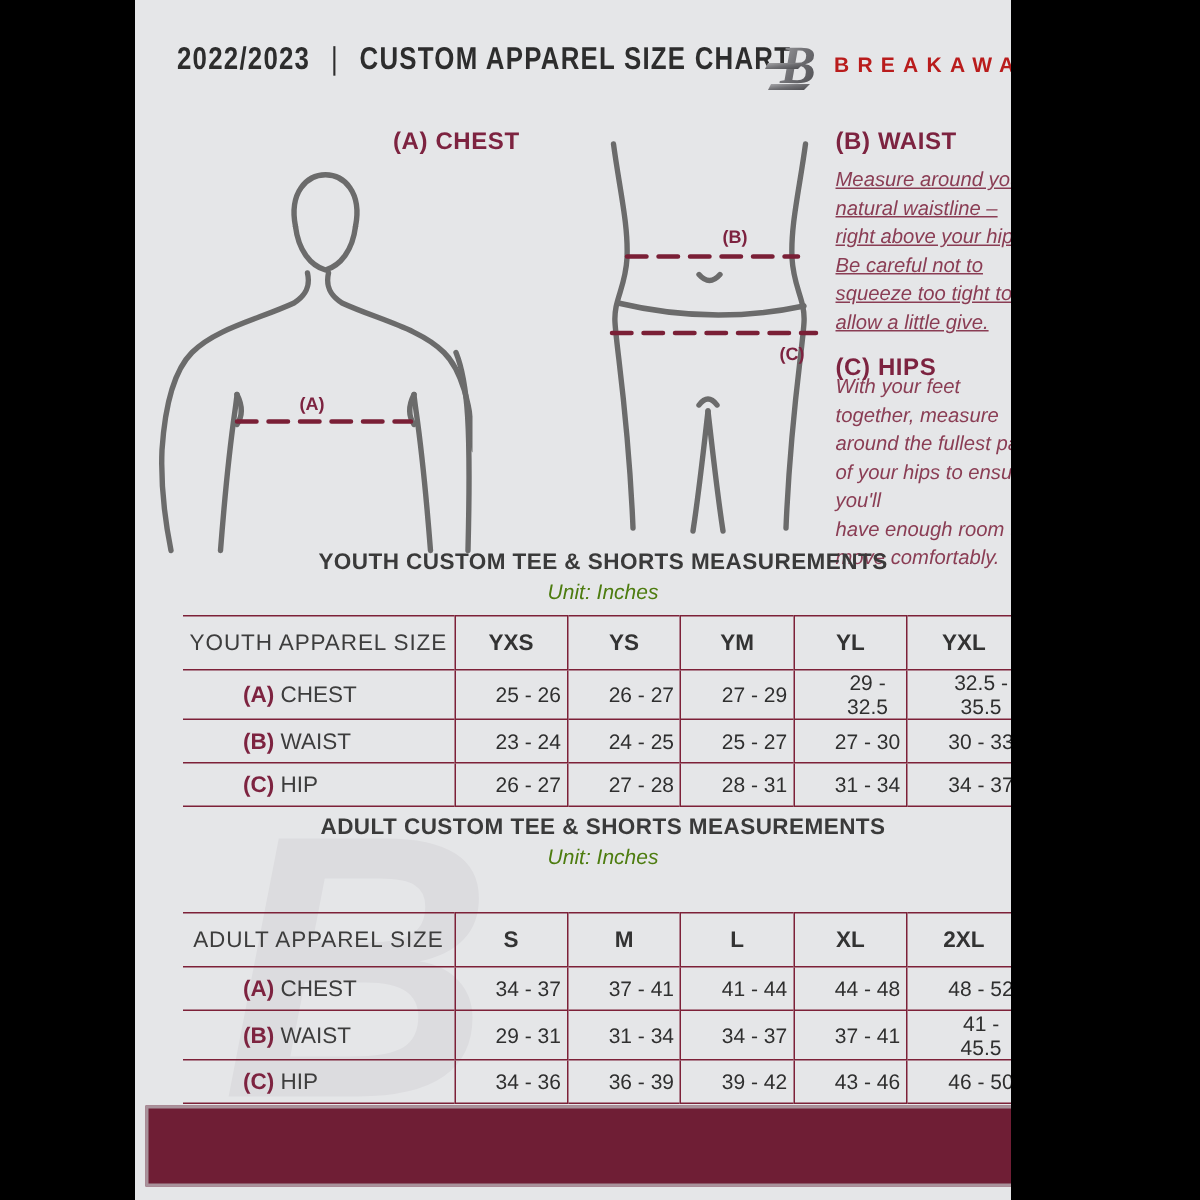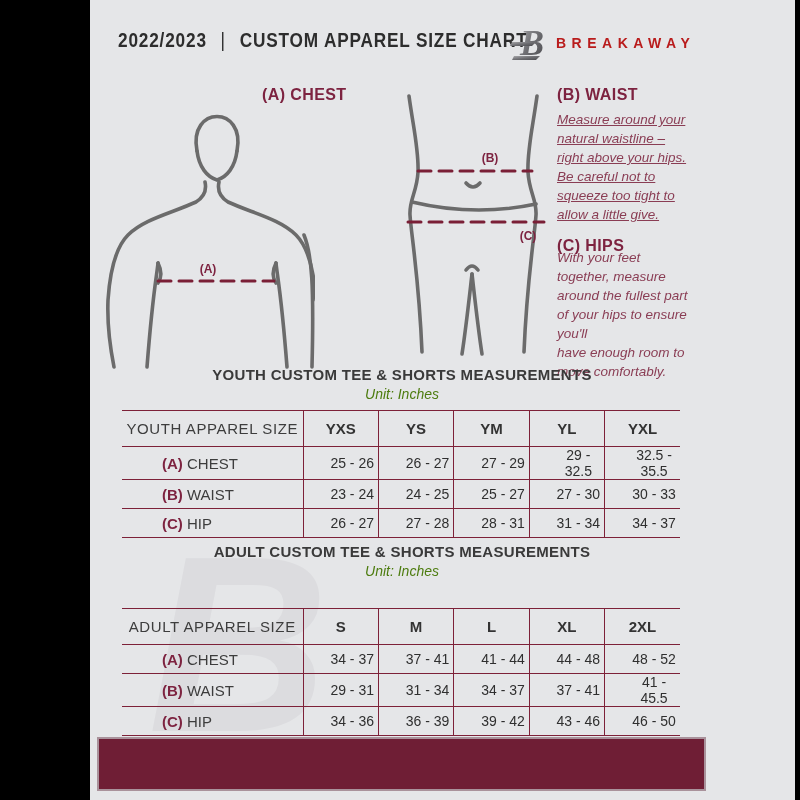--- a/index.html
+++ b/index.html
@@ -1,21 +1,21 @@
 <!DOCTYPE html>
 <html><head>
 <meta charset="utf-8">
 <style>
   html,body{margin:0;padding:0;}
   body{
     width:800px;height:800px;background:#000;position:relative;overflow:hidden;
     font-family:"Liberation Sans",sans-serif;
   }
   .page{
-    position:absolute;left:90px;top:0;width:705px;height:800px;
+    position:absolute;left:90px;top:0;width:584px;height:800px;
     background:#E5E6E8;overflow:hidden;
   }
   
   .hdr-title{
     position:absolute;left:28px;top:28px;white-space:nowrap;
     font-weight:bold;font-size:21px;color:#2D2D2D;letter-spacing:1px;
     transform:scaleX(.82);transform-origin:left center;
   }
   .hdr-title .sep{margin:0 10px;font-weight:normal;color:#2D2D2D;}
   .brandmark{position:absolute;left:420px;top:22px;width:40px;height:42px;}

